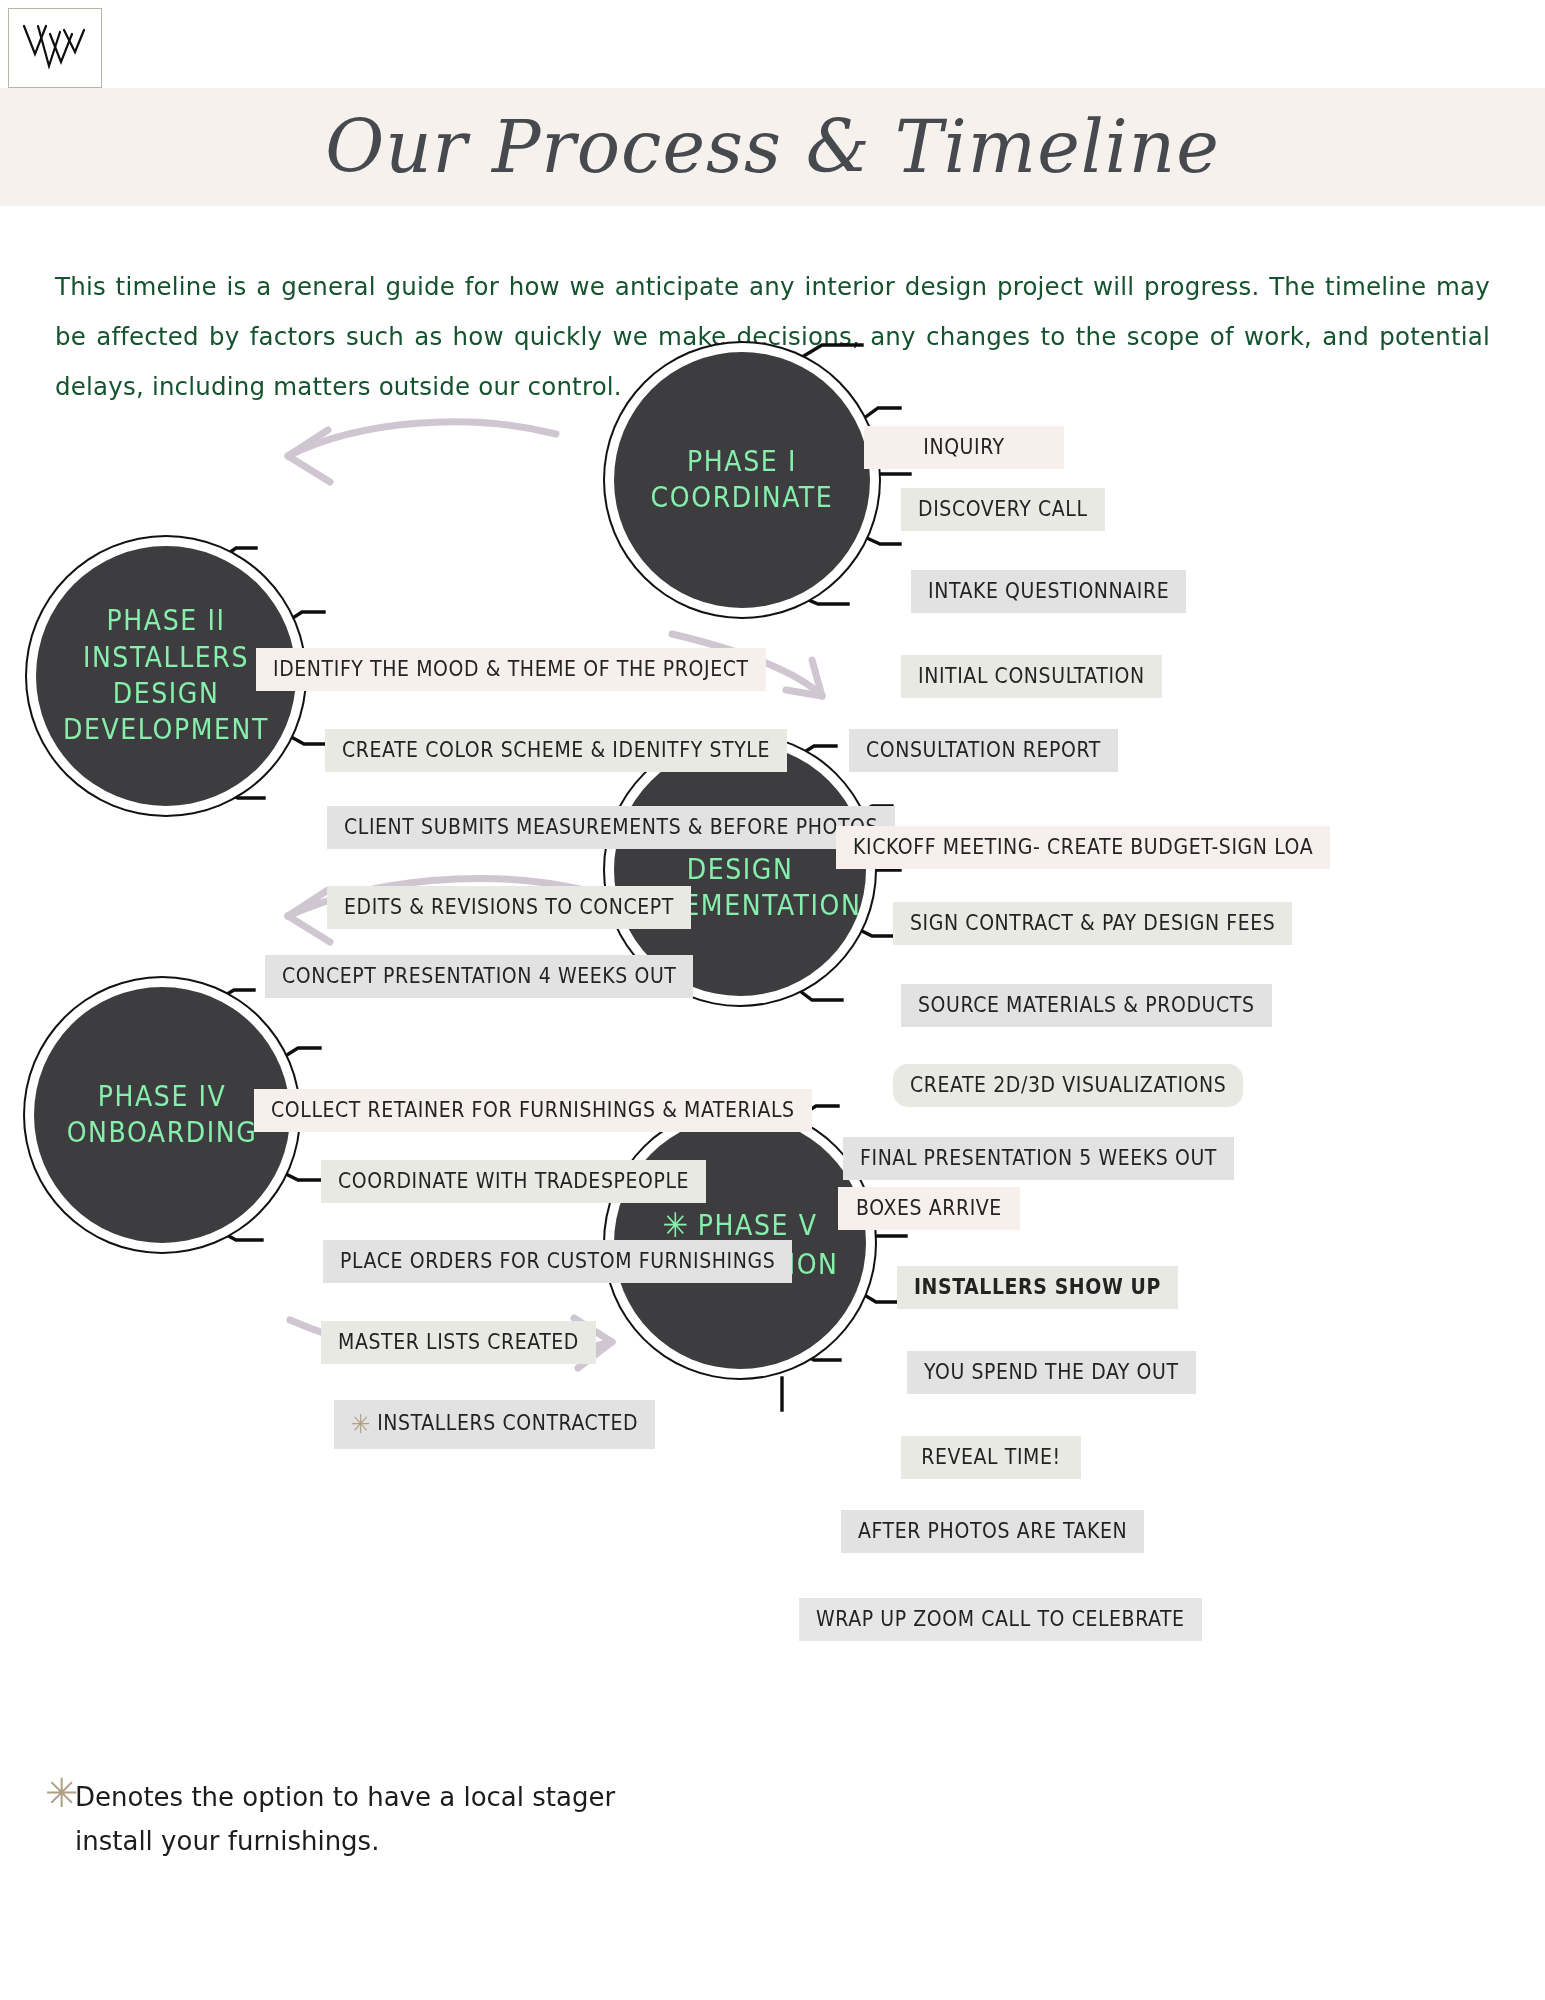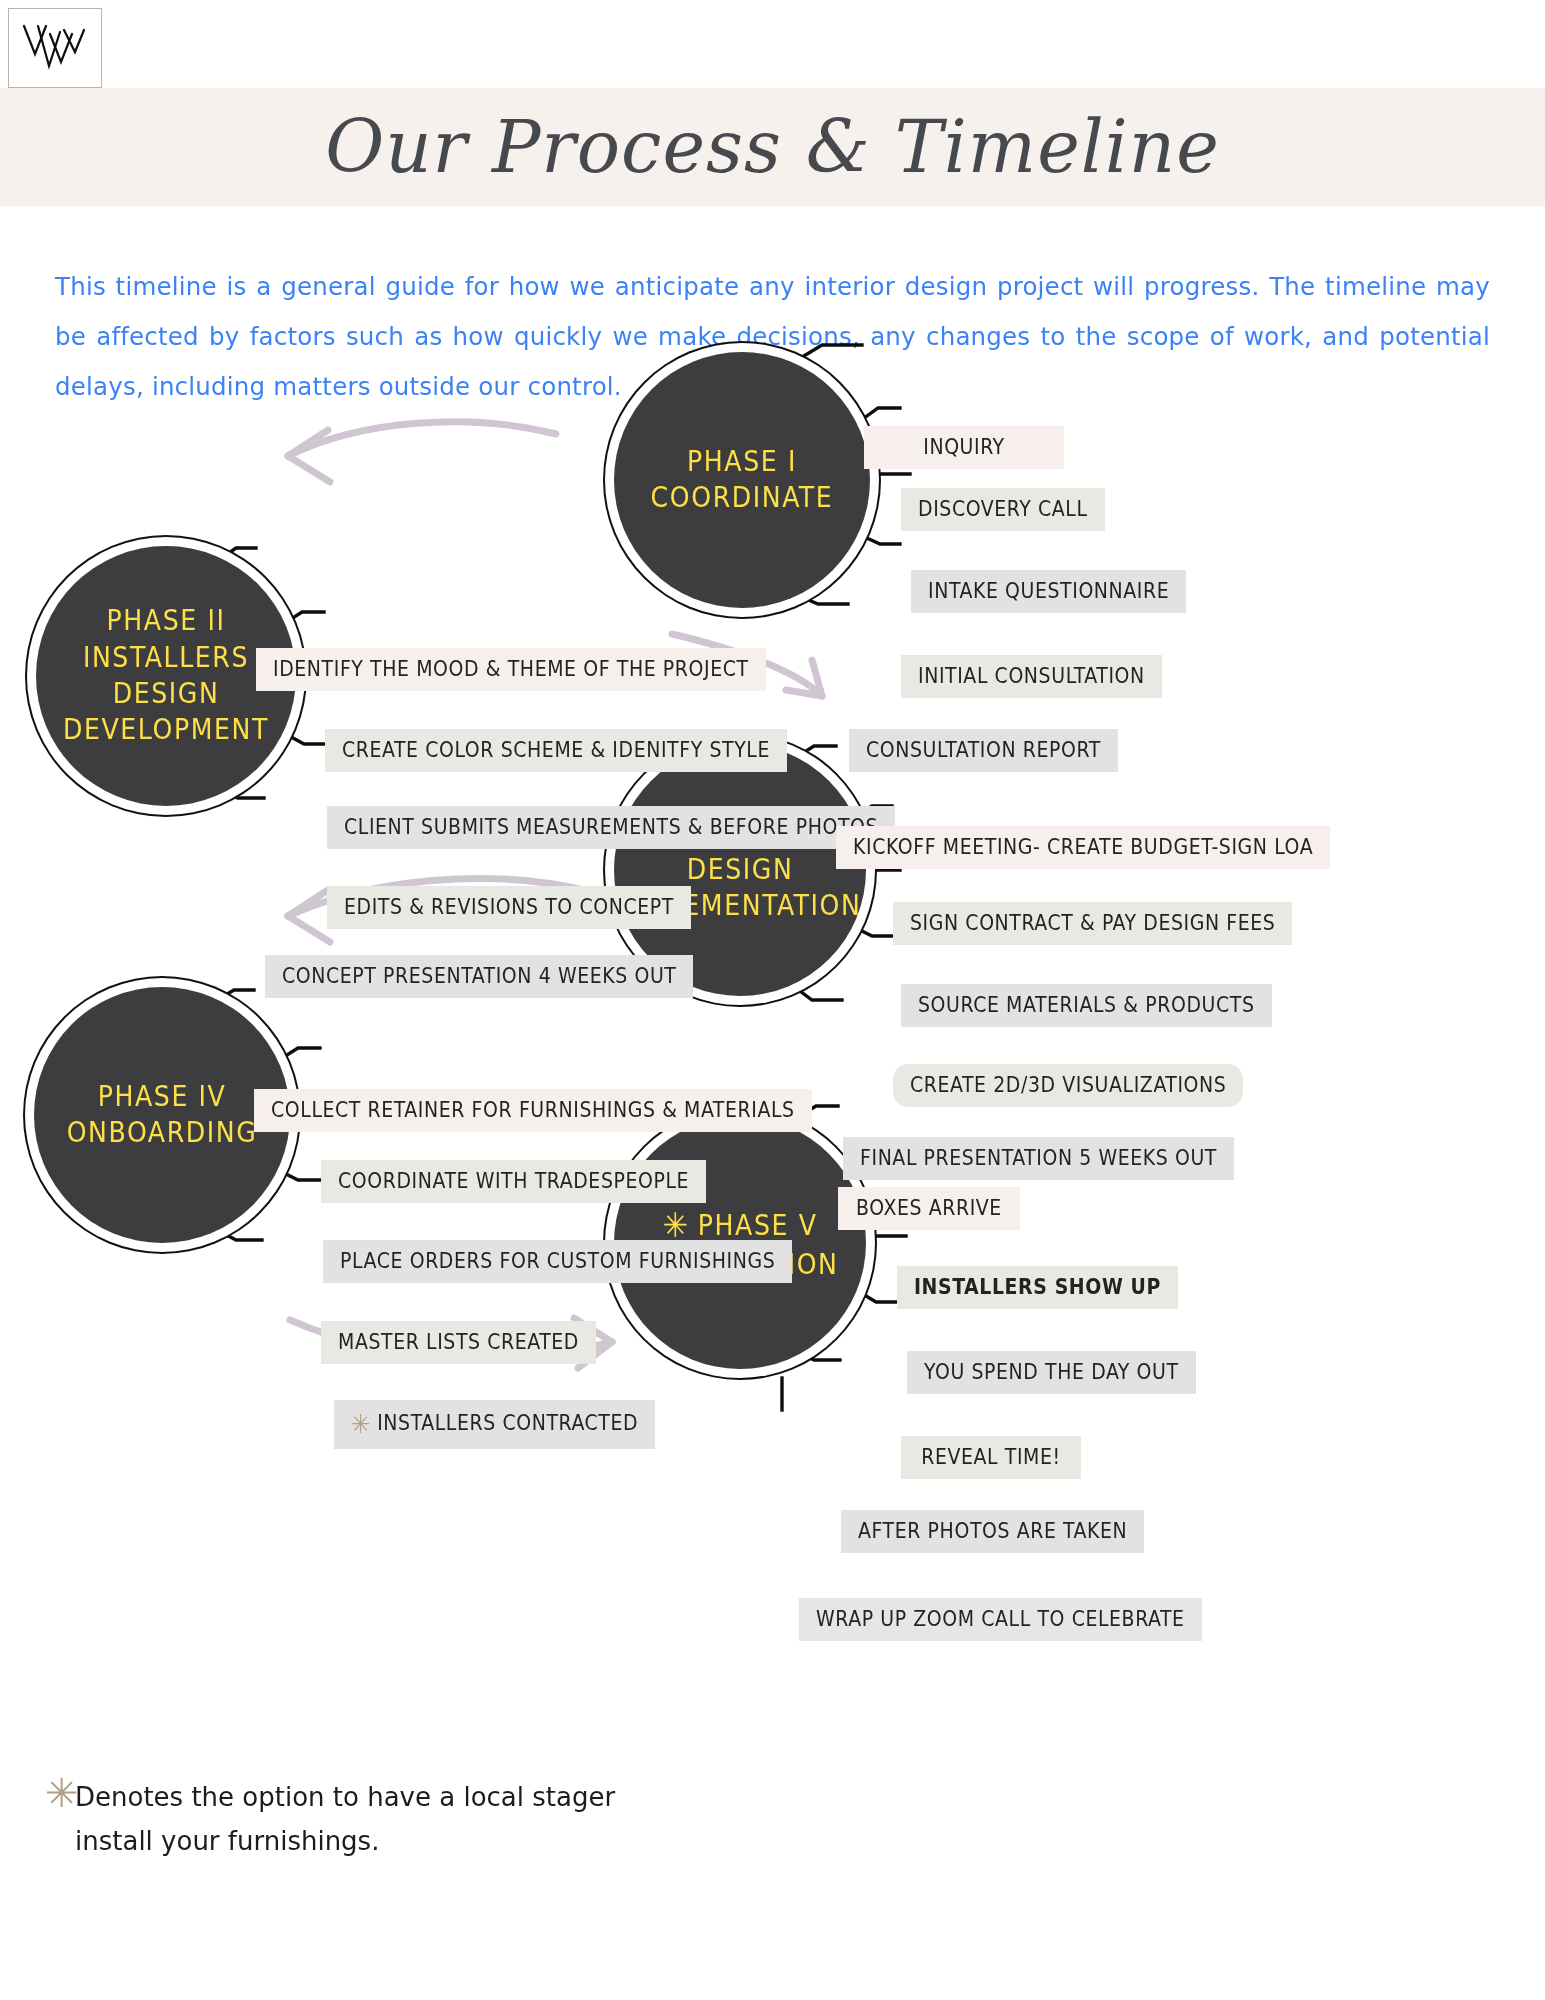--- a/index.html
+++ b/index.html
@@ -33,37 +33,37 @@
     color:#464a4e;
     white-space:nowrap;
   }
 
   
   .intro{
     position:absolute;left:55px;top:262px;width:1435px;
     font-family:"DejaVu Sans", sans-serif;
     font-size:24.5px;
     line-height:50px;
-    color:#3b82f6;
+    color:#14532d;
     text-align:justify;
     letter-spacing:.2px;
   }
 
   
   #svg-layer{position:absolute;left:0;top:0;width:1545px;height:2000px;}
 
   
   .phase-circle{
     position:absolute;
     border-radius:50%;
     background:#3d3d3f;
     box-shadow:0 0 0 9px #ffffff, 0 0 0 11px #111111;
     display:flex;align-items:center;justify-content:center;
     text-align:center;
-    color:#fde047;
+    color:#86efac;
     font-family:"DejaVu Sans Condensed","DejaVu Sans", sans-serif;
     font-weight:300;
     letter-spacing:1.6px;
     line-height:1.30;
   }
   .phase-circle .ptxt{padding:0 8px;font-size:28px;}
   .phase-circle .ptxt .star{
     font-size:34px;vertical-align:-2px;margin-right:8px;
   }
 

